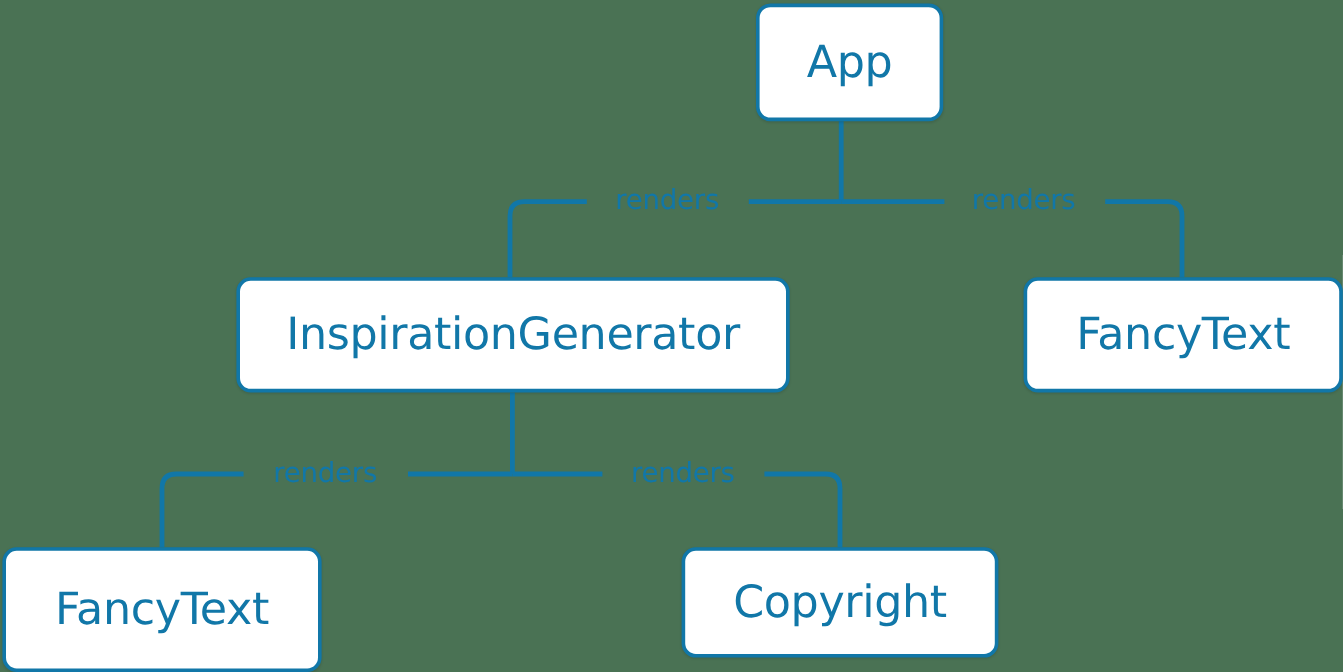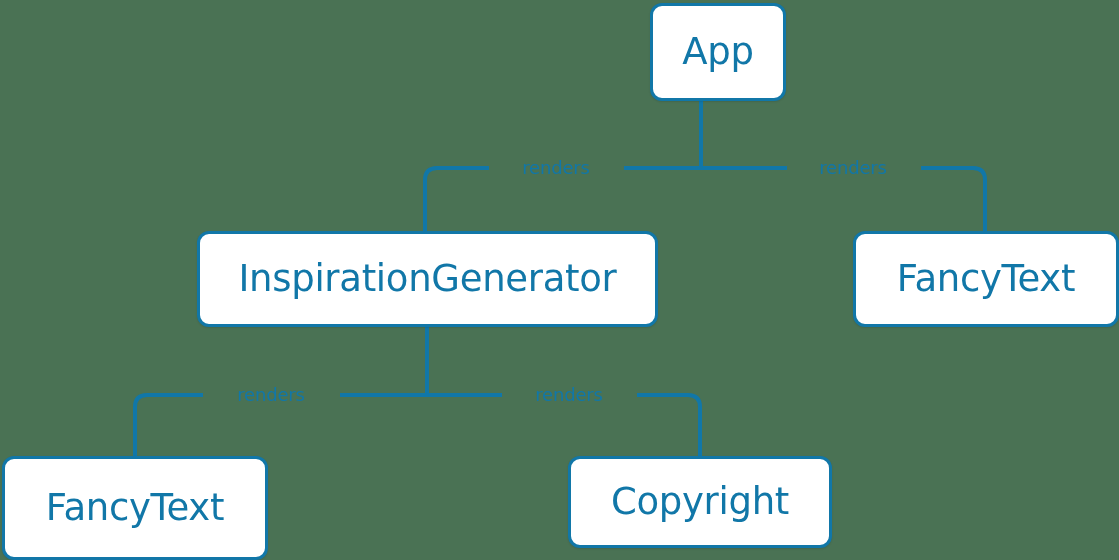--- a/index.html
+++ b/index.html
@@ -43,21 +43,21 @@
     box-shadow: 0 1px 2px rgba(0,0,0,0.10);
   }
   .node-label {
     line-height: 1;
     transform: translateY(-1px);
   }
   .edge-label {
     position: absolute;
     color: #1177a8;
     font-family: "DejaVu Sans", "Liberation Sans", sans-serif;
-    font-size: 18px;
+    font-size: 23px;
     font-weight: 400;
     letter-spacing: -0.2px;
     white-space: nowrap;
     line-height: 1;
     transform: translate(-50%, -50%);
   }
 </style>
 </head>
 <body>
 
@@ -67,21 +67,21 @@
     <g fill="none" stroke="#1177a8" stroke-width="4" stroke-linecap="butt">
       <path d="M 701 101 L 701 168"></path>
       <path d="M 701 168 L 689 168 Q 673 168 665 168 L 624 168 M 489 168 L 437 168 Q 425 168 425 180 L 425 231"></path>
       <path d="M 701 168 L 713 168 Q 729 168 737 168 L 787 168 M 921 168 L 973 168 Q 985 168 985 180 L 985 231"></path>
       <path d="M 427 327 L 427 395"></path>
       <path d="M 427 395 L 415 395 Q 399 395 391 395 L 340 395 M 203 395 L 147 395 Q 135 395 135 407 L 135 456"></path>
       <path d="M 427 395 L 439 395 Q 455 395 463 395 L 502 395 M 637 395 L 688 395 Q 700 395 700 407 L 700 456"></path>
     </g>
   </svg>
 
-  <div class="node" style="left:650px; top:3px; width:136px; height:98px;">
+  <div class="node" style="left:630px; top:3px; width:156px; height:98px;">
     <span class="node-label">App</span>
   </div>
 
   <div class="node" style="left:197px; top:231px; width:461px; height:96px;justify-content:center;">
     <span class="node-label">InspirationGenerator</span>
   </div>
 
   <div class="node" style="left:853px; top:231px; width:266px; height:96px;">
     <span class="node-label">FancyText</span>
   </div>

